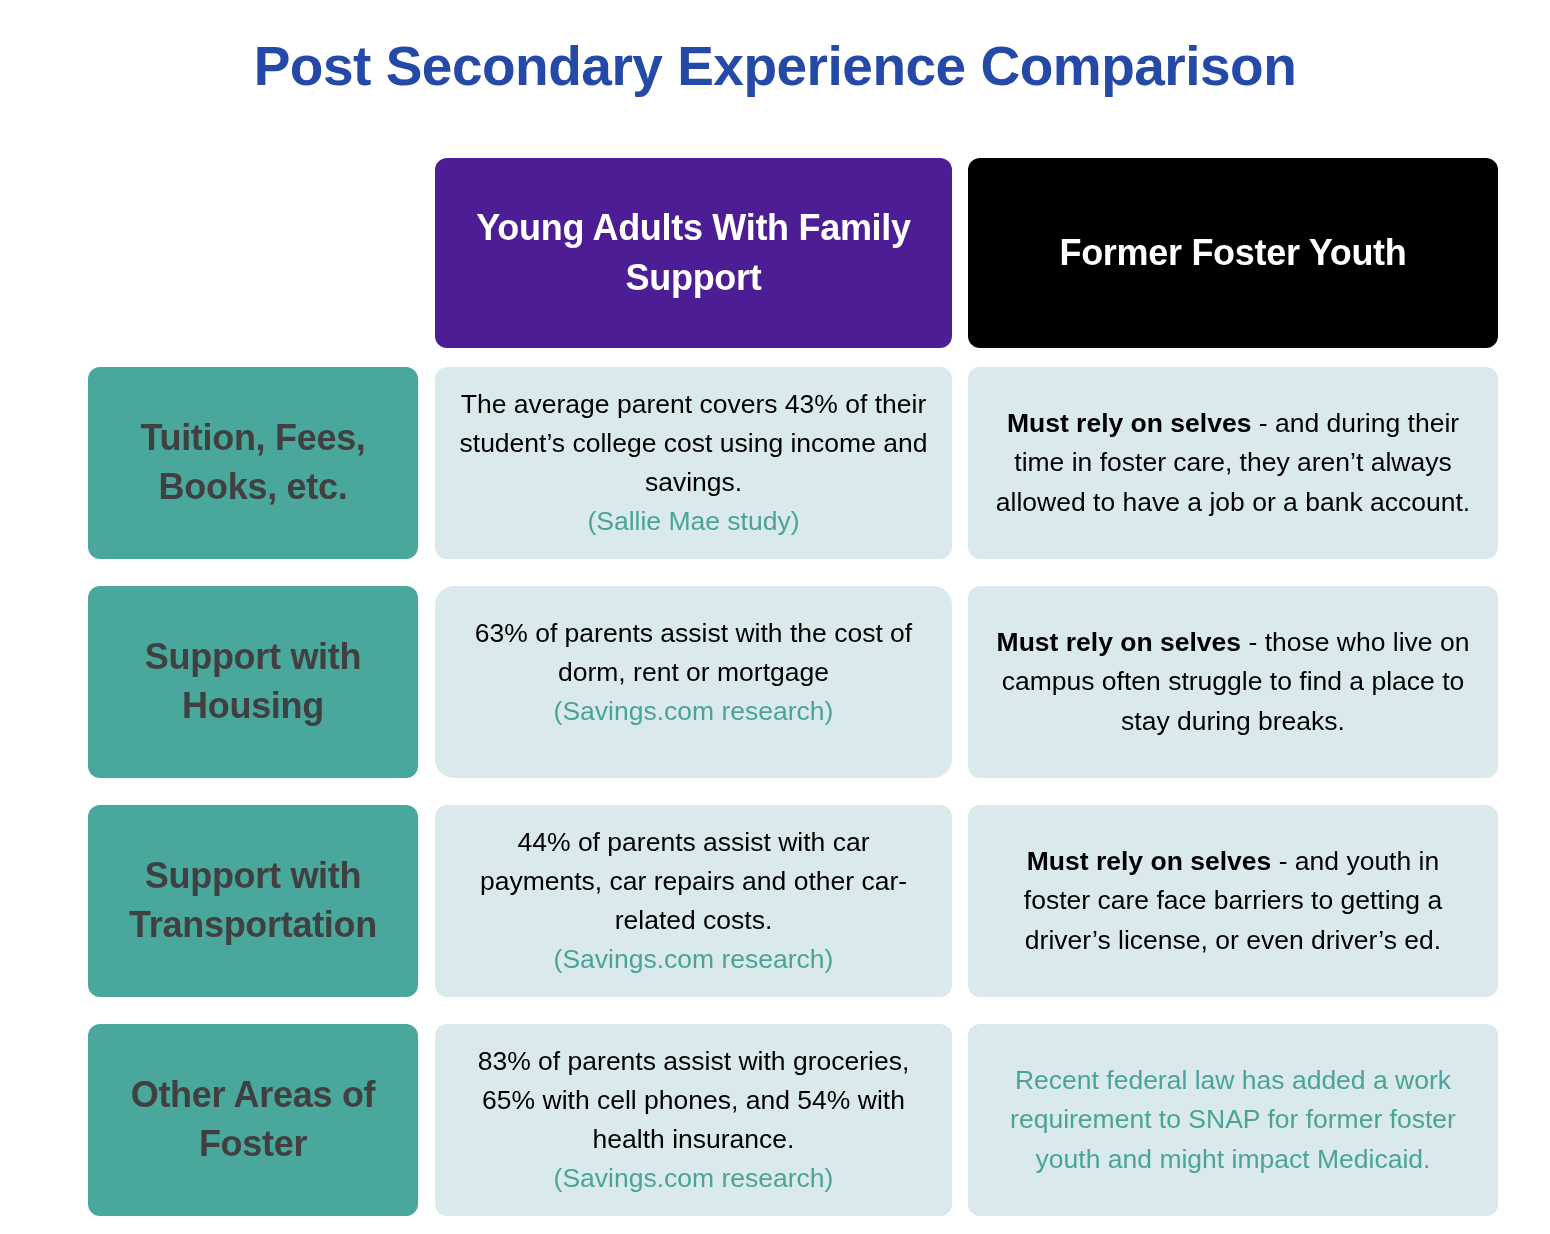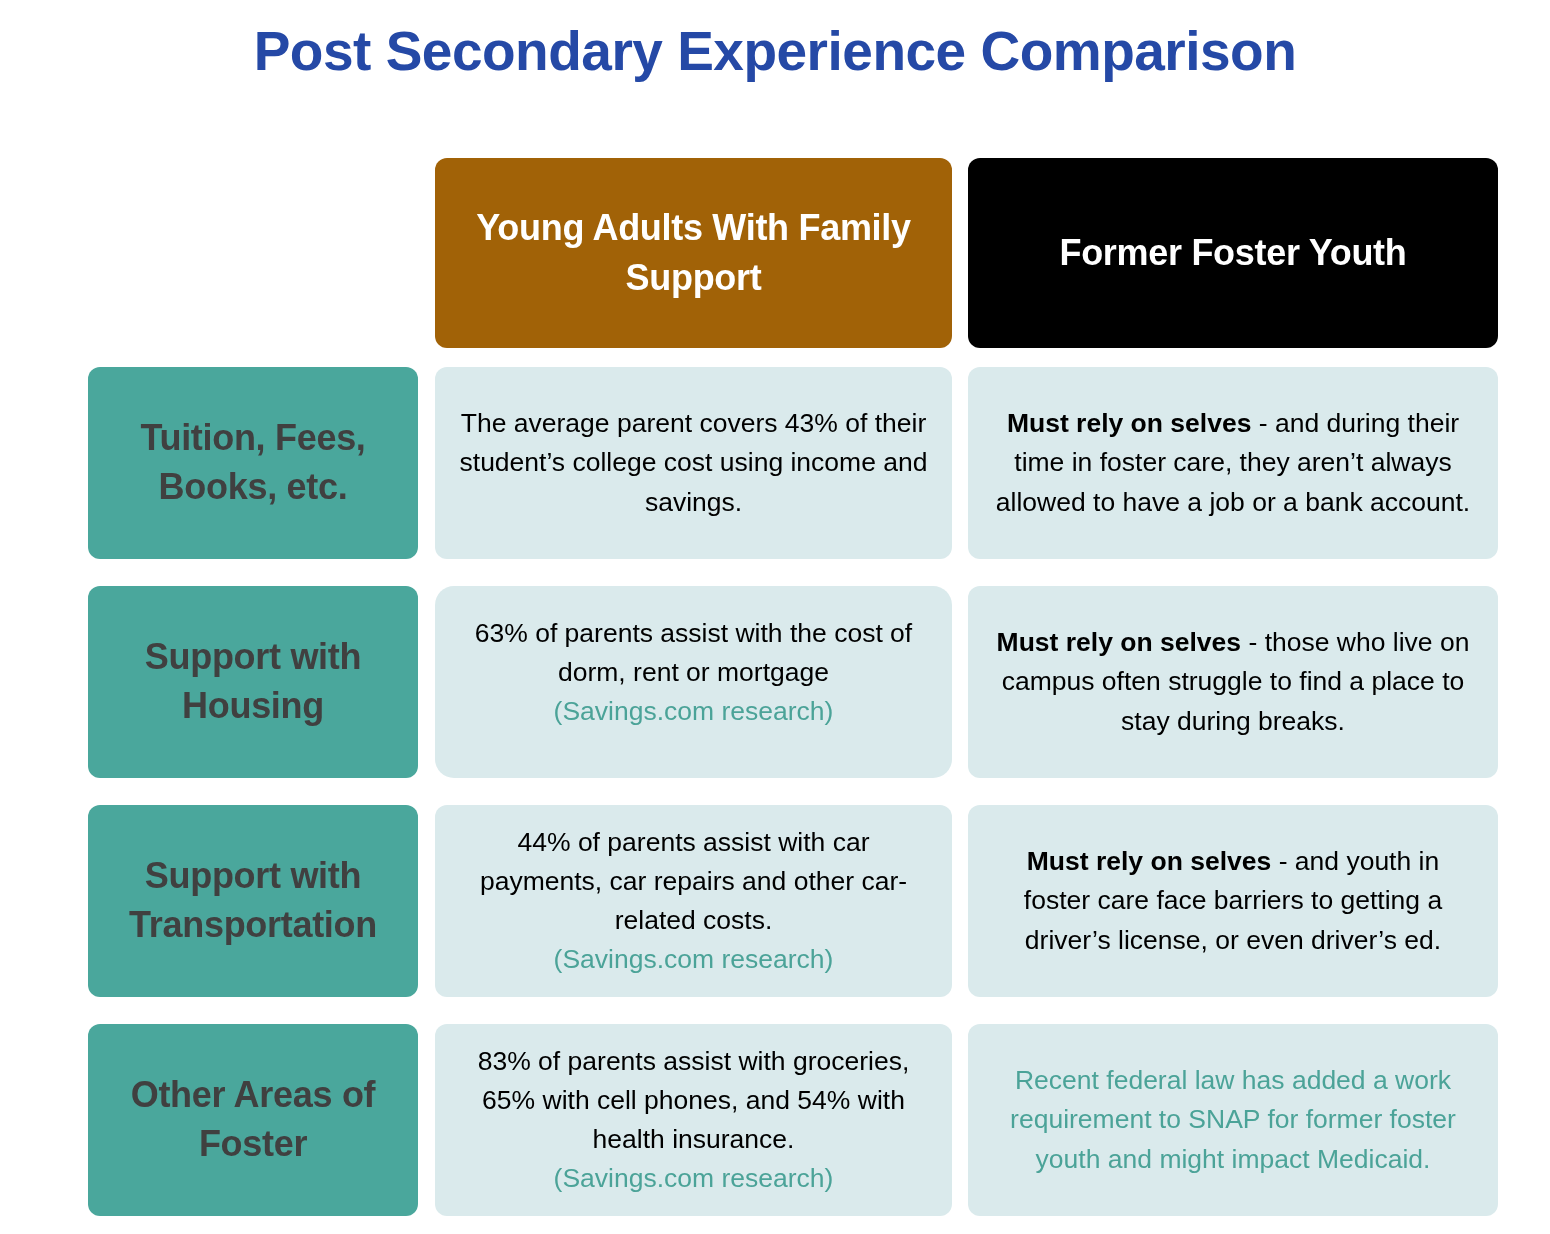--- a/index.html
+++ b/index.html
@@ -18,21 +18,21 @@
     position: relative;
     width: 1550px;
     height: 1234px;
     background: #ffffff;
   }
 
   
   .title {
     position: absolute;
     left: 0;
-    top: 21px;
+    top: 36px;
     width: 1550px;
     text-align: center;
     font-size: 55px;
     font-weight: bold;
     letter-spacing: -0.5px;
     color: #2549a6;
     line-height: 1.12;
     white-space: nowrap;
   }
 
@@ -65,21 +65,21 @@
     justify-content: center;
     text-align: center;
     color: #ffffff;
     font-size: 36px;
     font-weight: bold;
     line-height: 1.38;
     letter-spacing: -0.3px;
     padding: 0 26px;
     box-sizing: border-box;
   }
-  .hdr-pink  { background: #a16207; }
+  .hdr-pink  { background: #4c1d95; }
   .hdr-black { background: #000000; }
 
   .row-gap-v { height: 19px; }
   .row-gap-v-small { height: 27px; }
 
   
   .body-row { height: 192px; }
 
   .label-card {
     background: #4aa79c;
@@ -136,20 +136,21 @@
     </div>
 
     <div class="row-gap-v"></div>
 
     <div class="row body-row">
       <div class="col-label label-card">Tuition, Fees, Books, etc.</div>
       <div class="col-gap"></div>
       <div class="col-mid cell-card v-center">
         <div class="cell-inner">
           <span>The average parent covers 43% of their student’s college cost using income and savings.</span>
+          <span class="cell-source">(Sallie Mae study)</span>
         </div>
       </div>
       <div class="col-gap2"></div>
       <div class="col-right cell-card v-center">
         <div class="cell-inner">
           <span class="cell-lead">Must rely on selves</span><span> - and during their time in foster care, they aren’t always allowed to have a job or a bank account.</span>
         </div>
       </div>
     </div>
 

